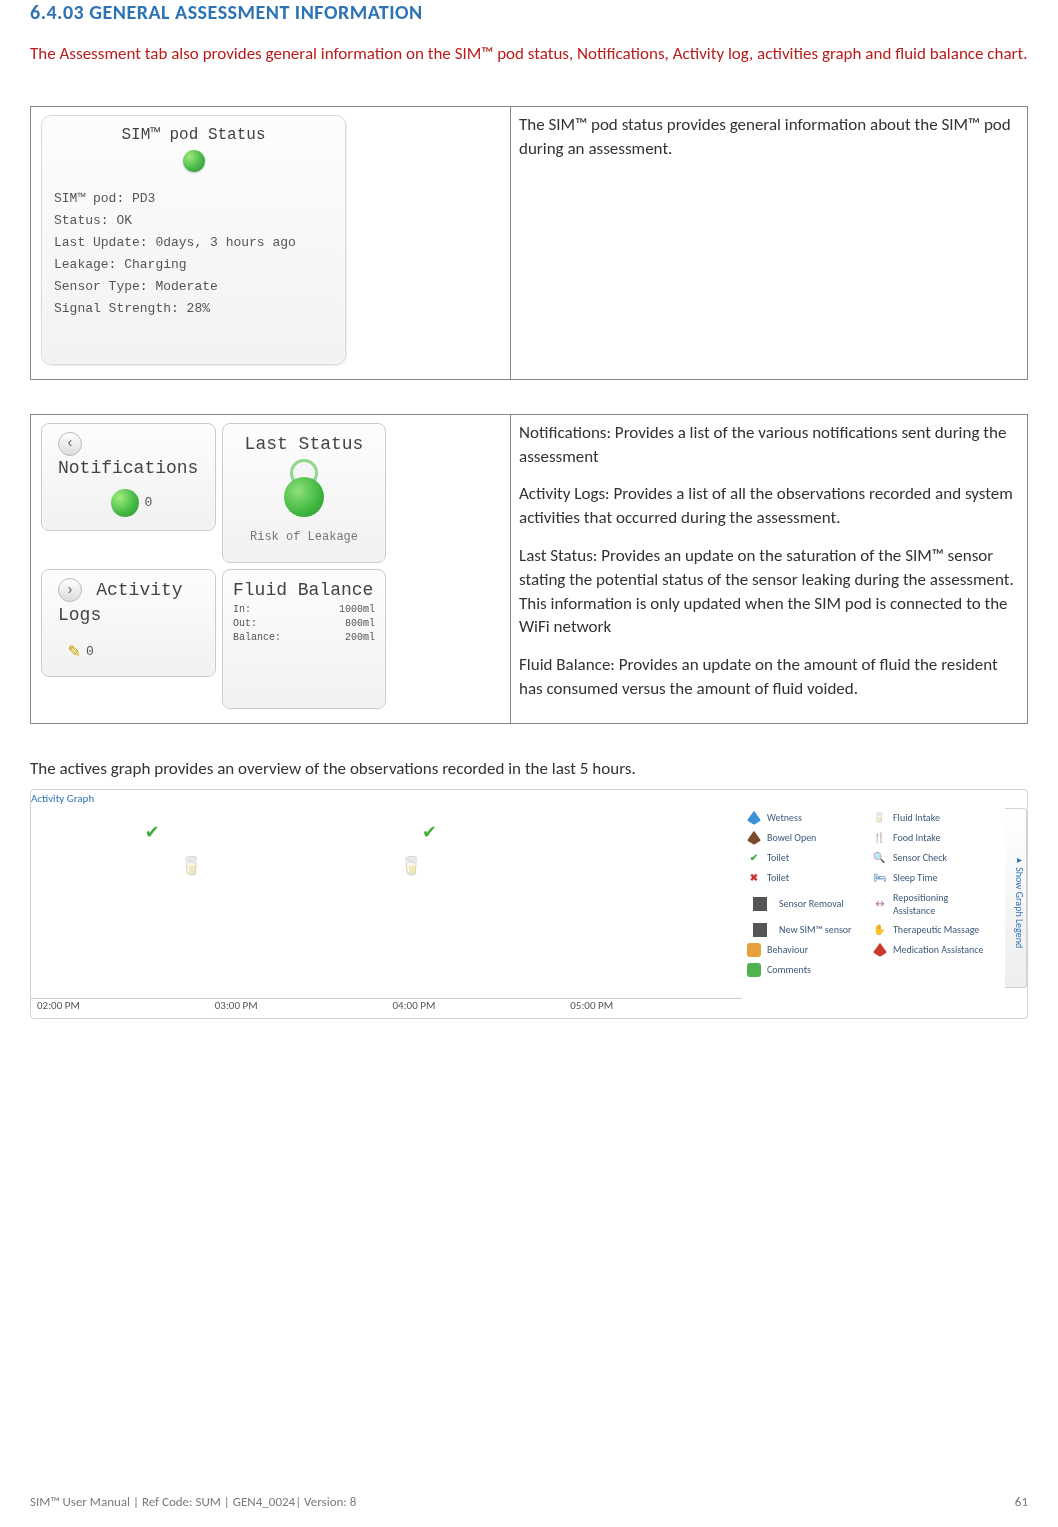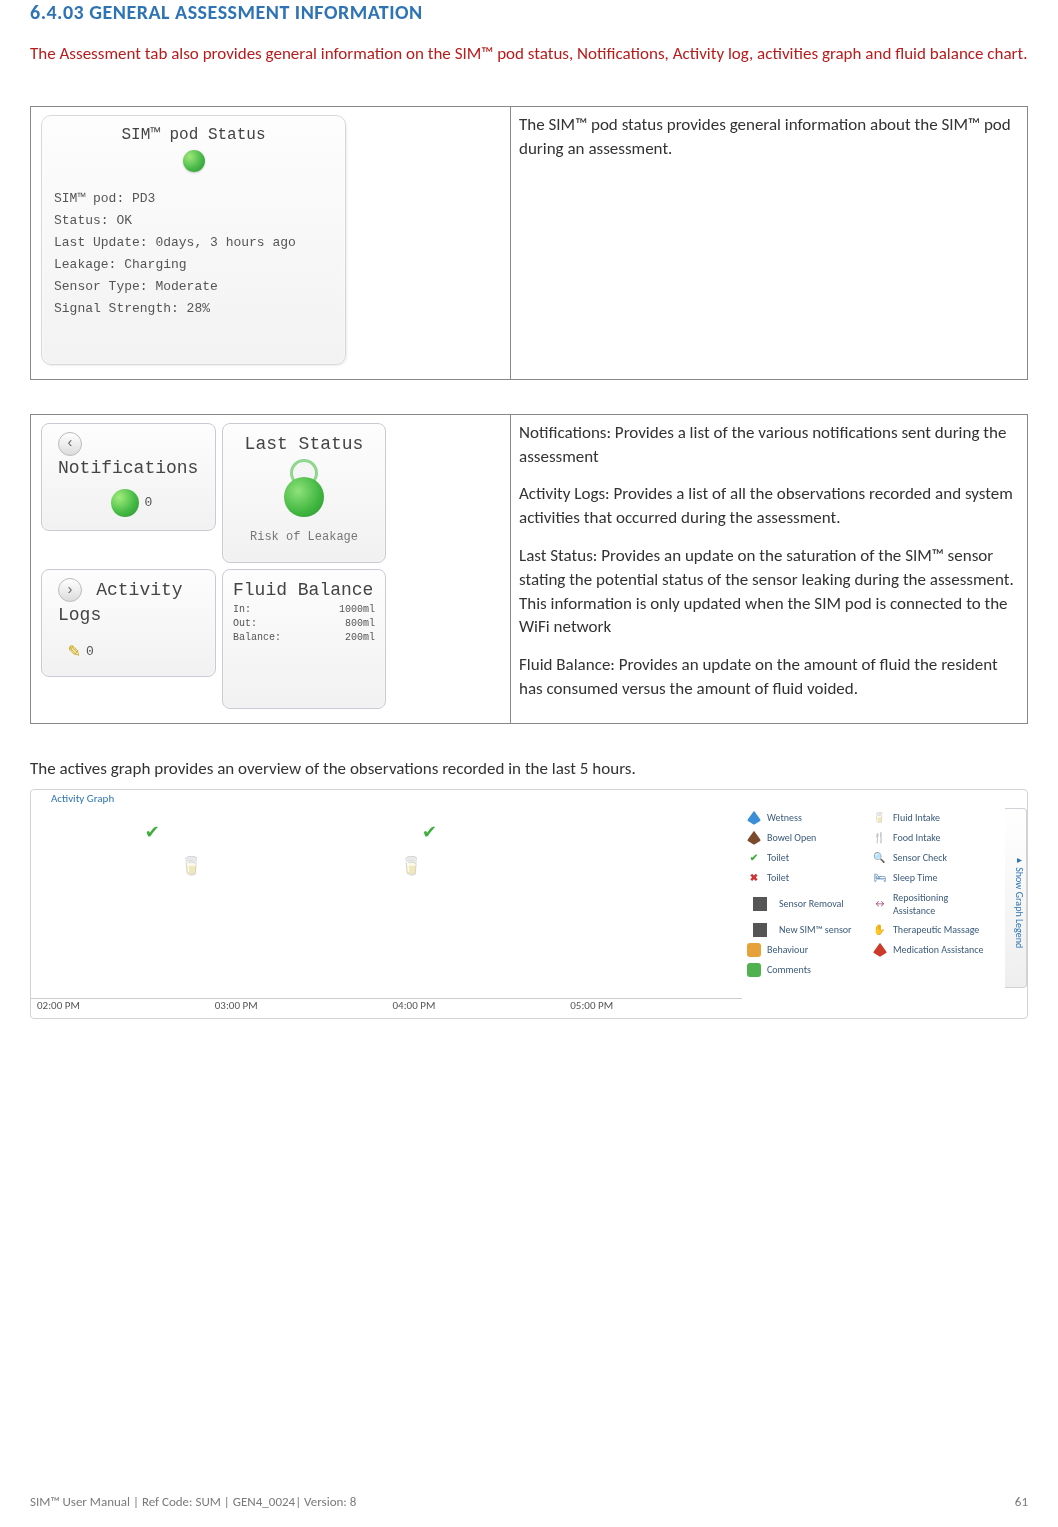--- a/index.html
+++ b/index.html
@@ -95,21 +95,21 @@
   .fb-title { font-size:18px; color:#444; }
   .fb-lines { font-size:10px; color:#555; text-align:center; }
   .fb-lines div { display:flex; justify-content:space-between; }
 
   
   .actives-text { font-size:17px; color:#333; margin: 12px 0 10px; }
   .activity-graph {
     border:1px solid #cfd3d8; border-radius:4px; height:230px; position:relative;
     background:#fff; filter:blur(.2px);
   }
-  .graph-handle { position:absolute; left:20px; top:2px; font-size:11px; color:#2E74B5; }
+  .graph-handle { position:absolute; left:0; top:2px; font-size:11px; color:#2E74B5; }
   .graph-area { position:absolute; left:0; top:20px; right:285px; bottom:20px; }
   .graph-icon { position:absolute; font-size:18px; }
   .check { color:#3fae3f; }
   .cup { color:#3b8fd6; }
   .xaxis { position:absolute; bottom:2px; left:0; right:285px; height:18px;
     border-top:1px solid #ccc; display:flex; font-size:11px; color:#555; }
   .xaxis div { flex:1; text-align:left; padding-left:6px; }
 
   .legend {
     position:absolute; right:28pxea; right:32px; top:18px; bottom:8px;

